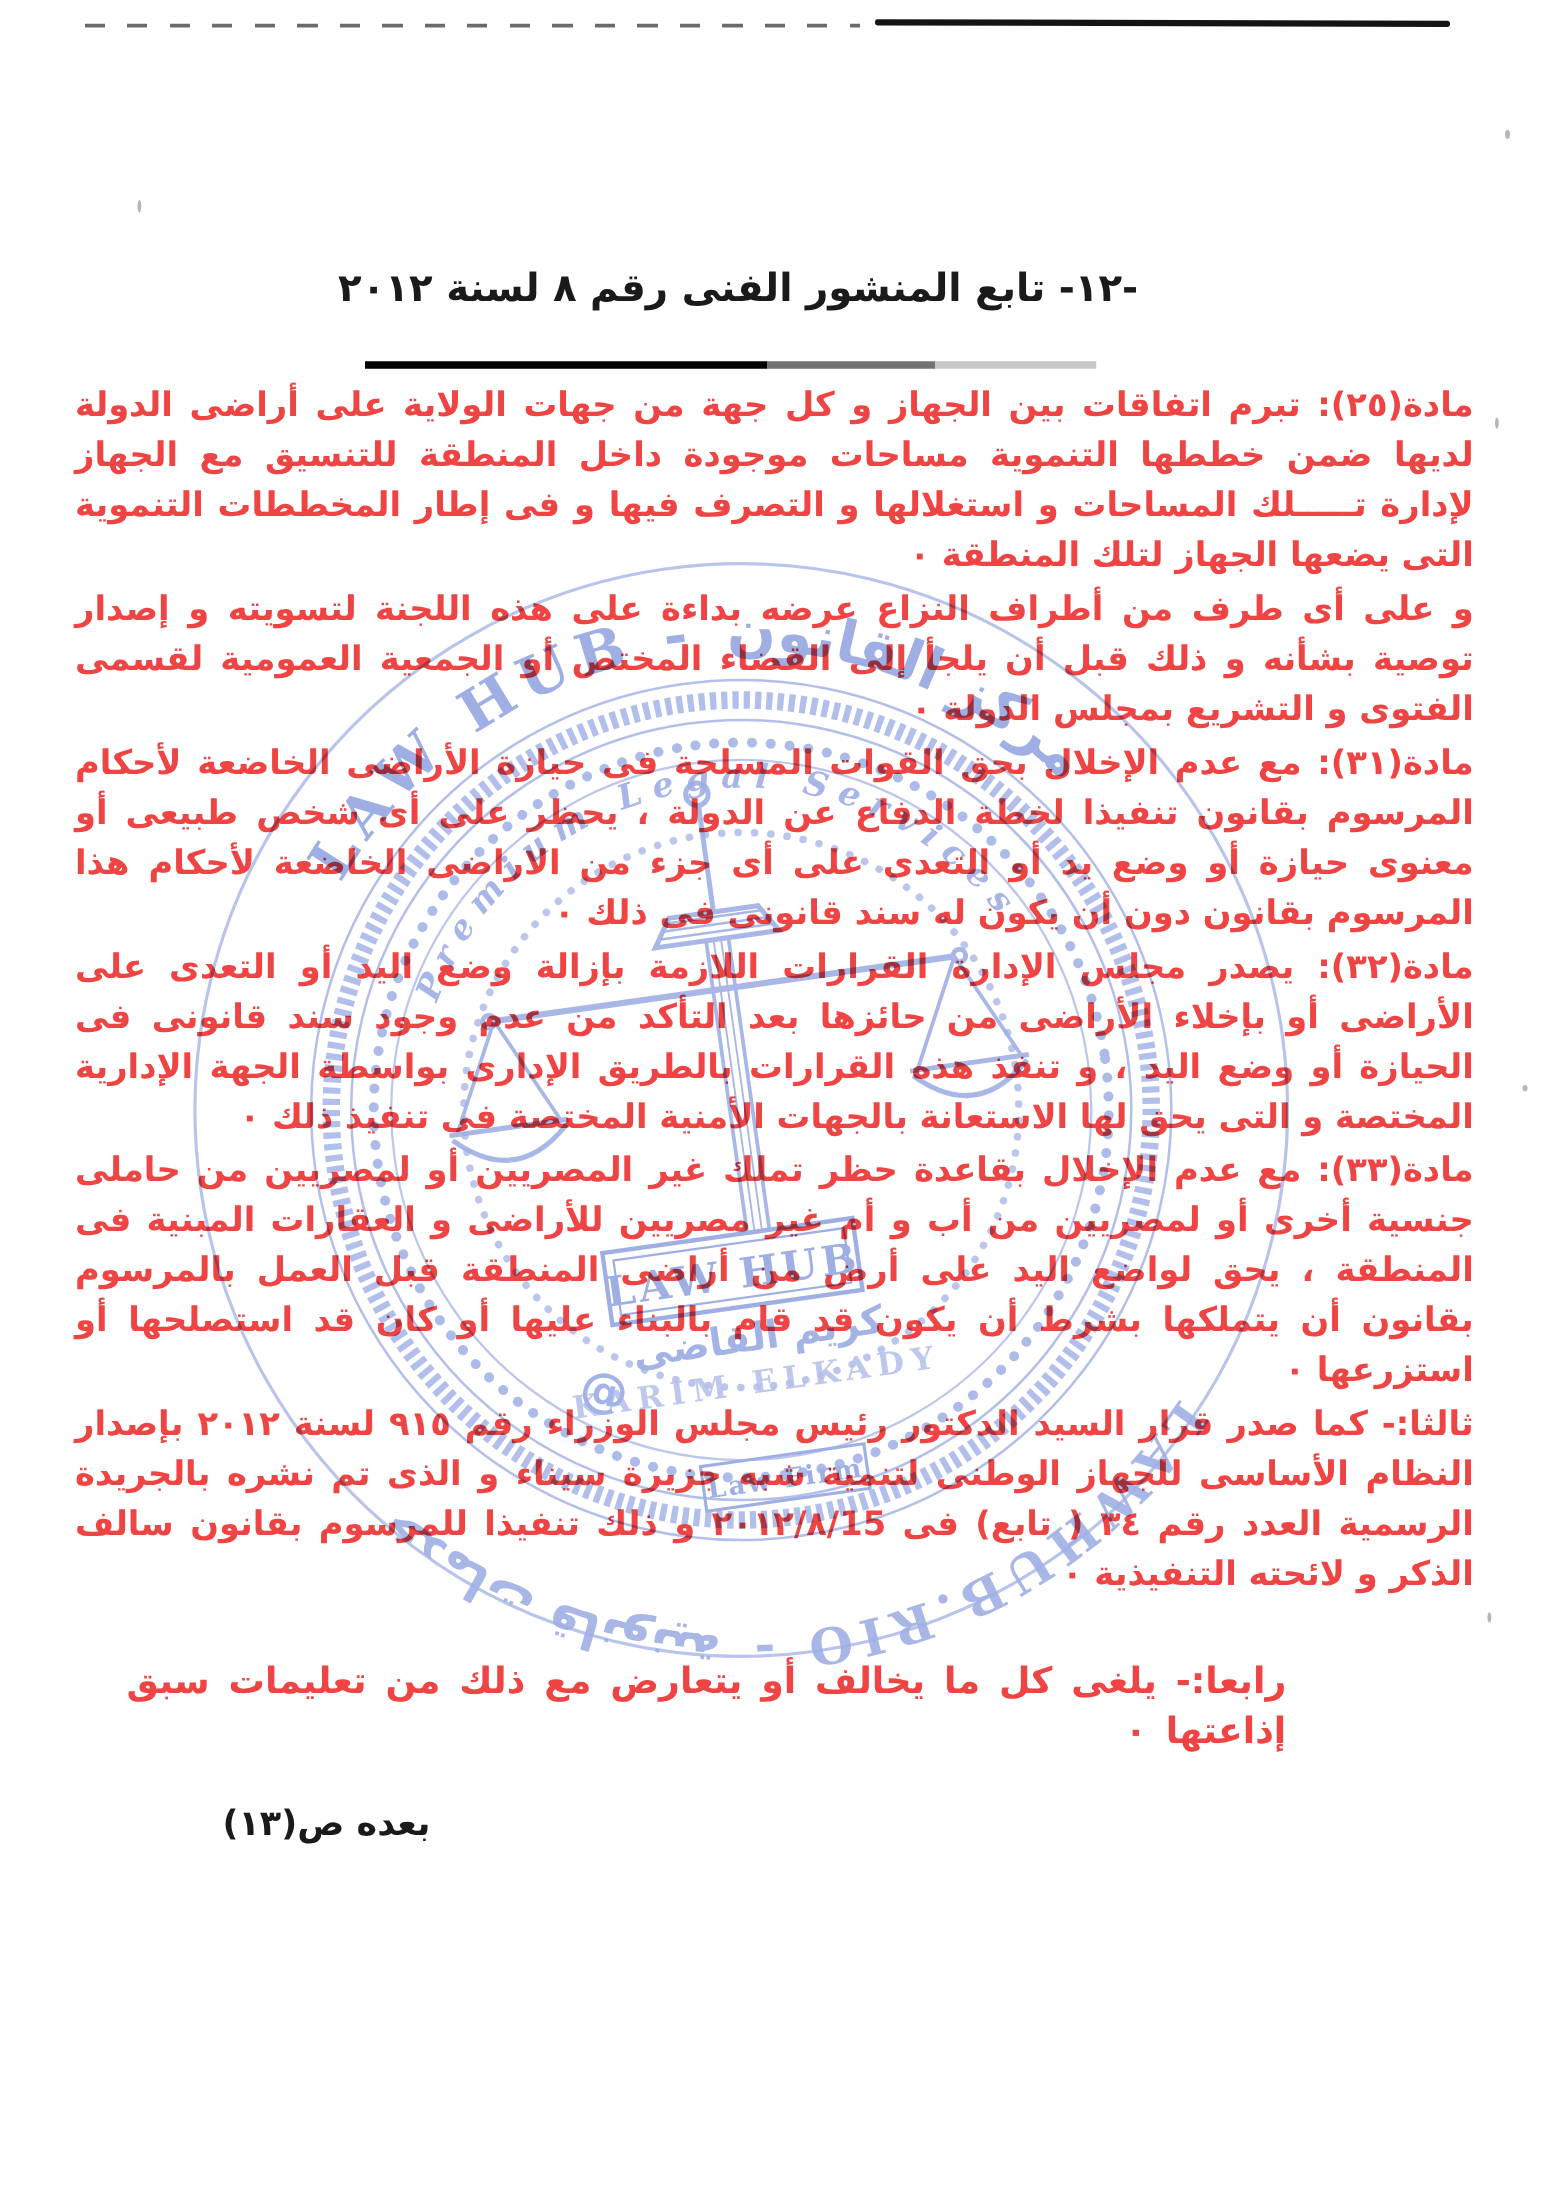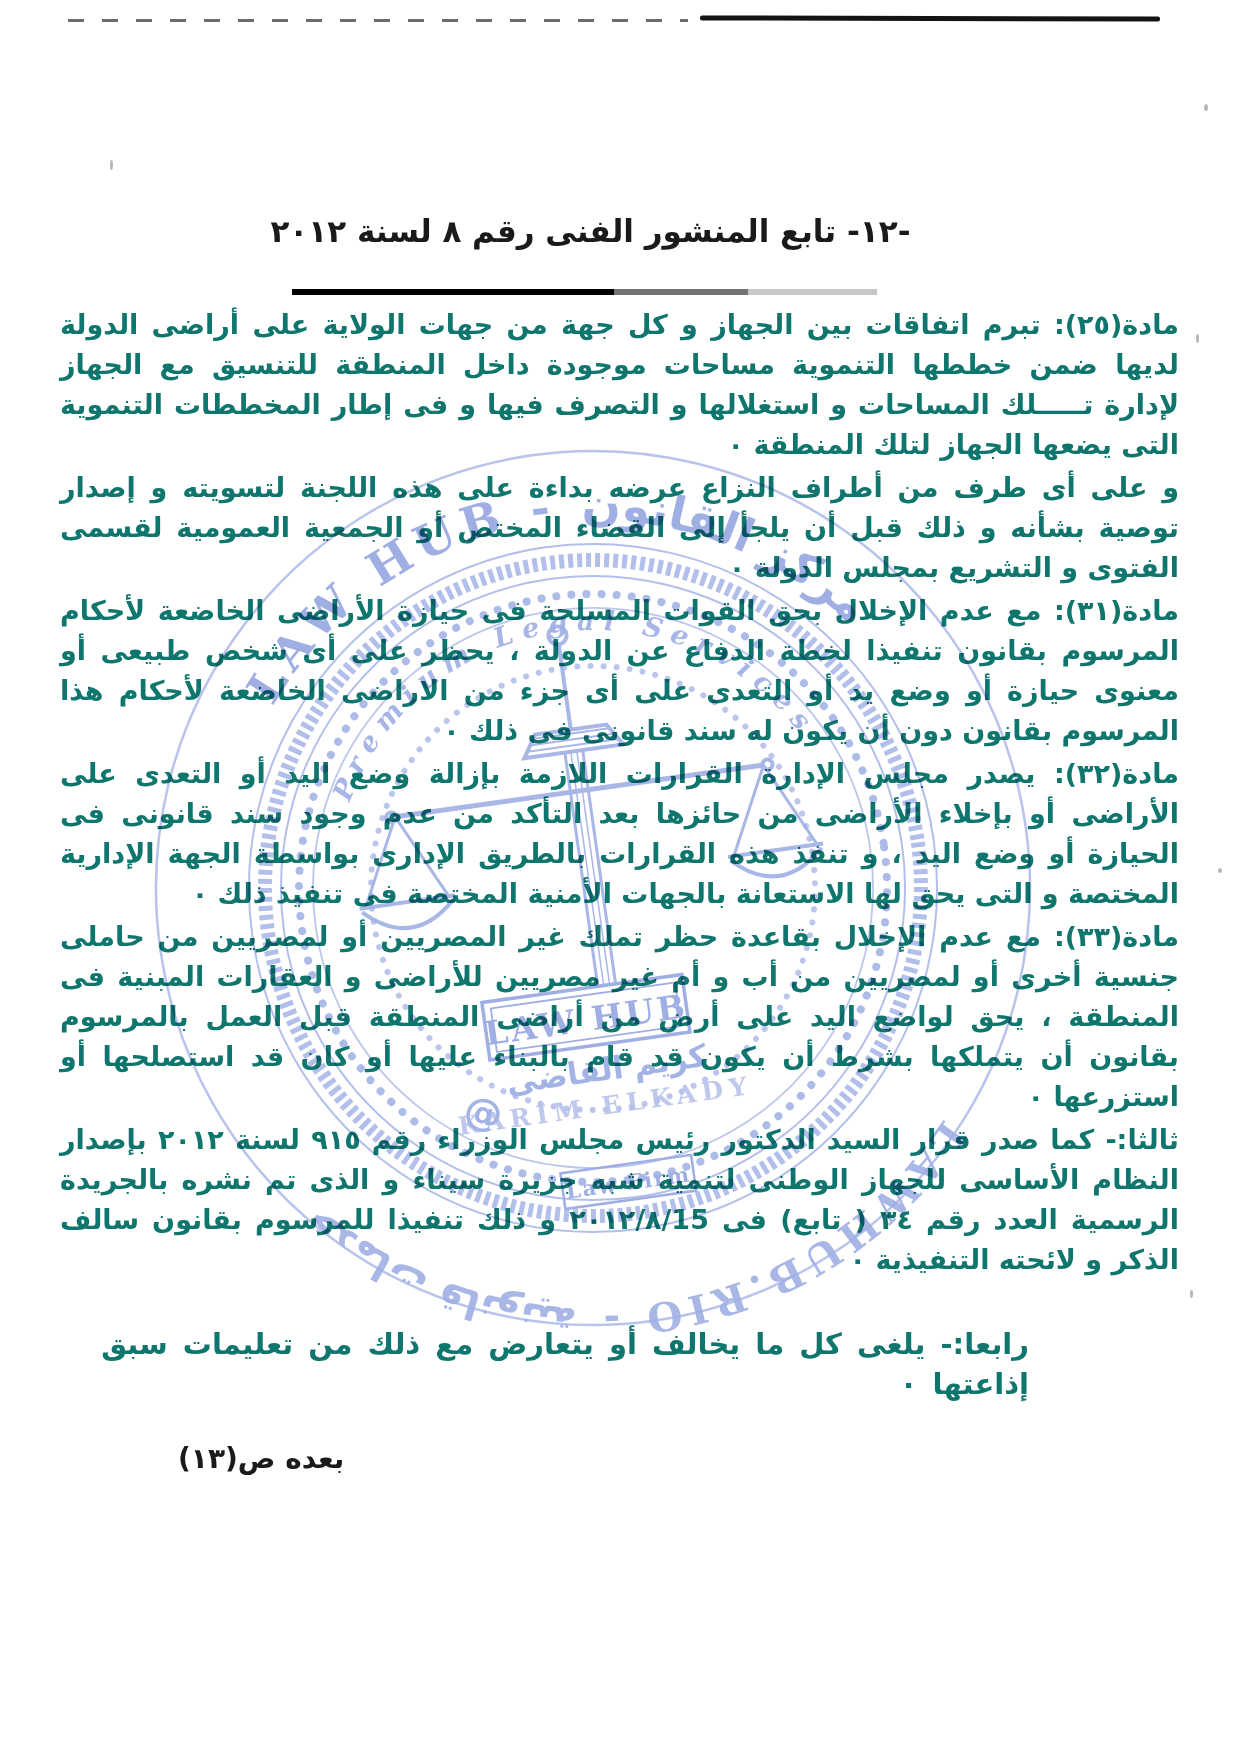--- a/index.html
+++ b/index.html
@@ -40,21 +40,21 @@
   
   .content{
     position:absolute;top:305px;right:62px;left:60px;
     direction:rtl;
   }
   p.para{
     margin:0 0 3px 0;
     font-size:27px;font-weight:700;
     line-height:40px;
     text-align:justify;
-    color:#0f766e;
+    color:#ef4444;
   }
   p.rabea{
     margin:44px 150px 0 0;
     text-align:right;
     font-size:29px;
     word-spacing:5px;
     letter-spacing:.5px;
   }
   .doc-footer{
     margin-top:38px;

